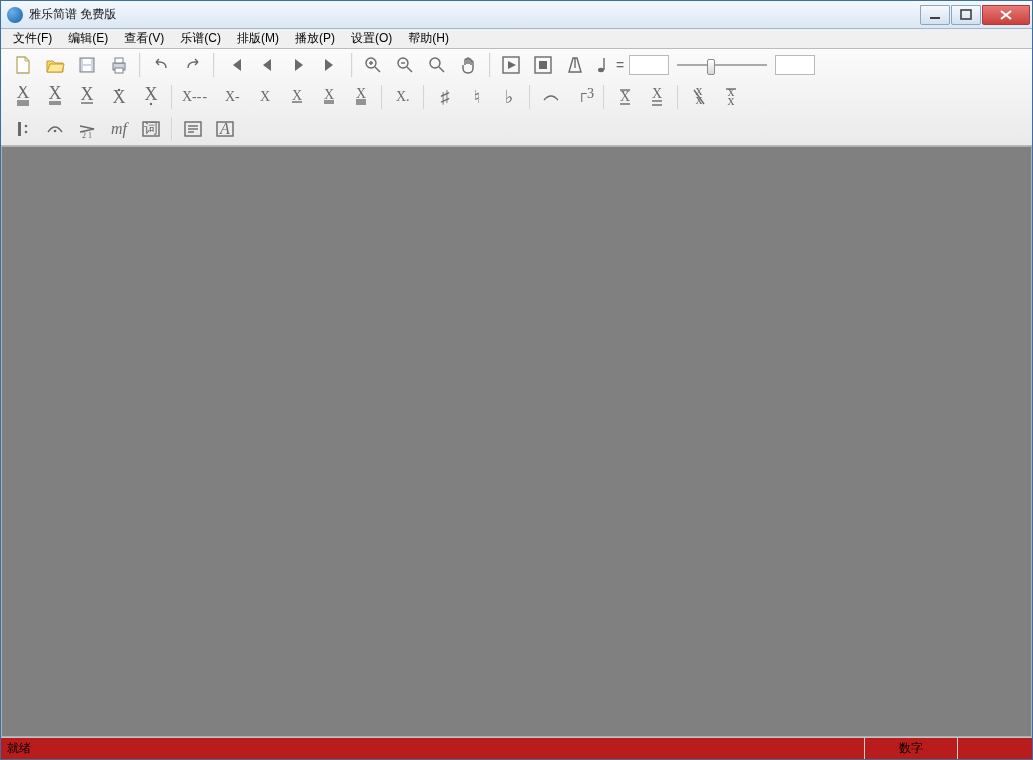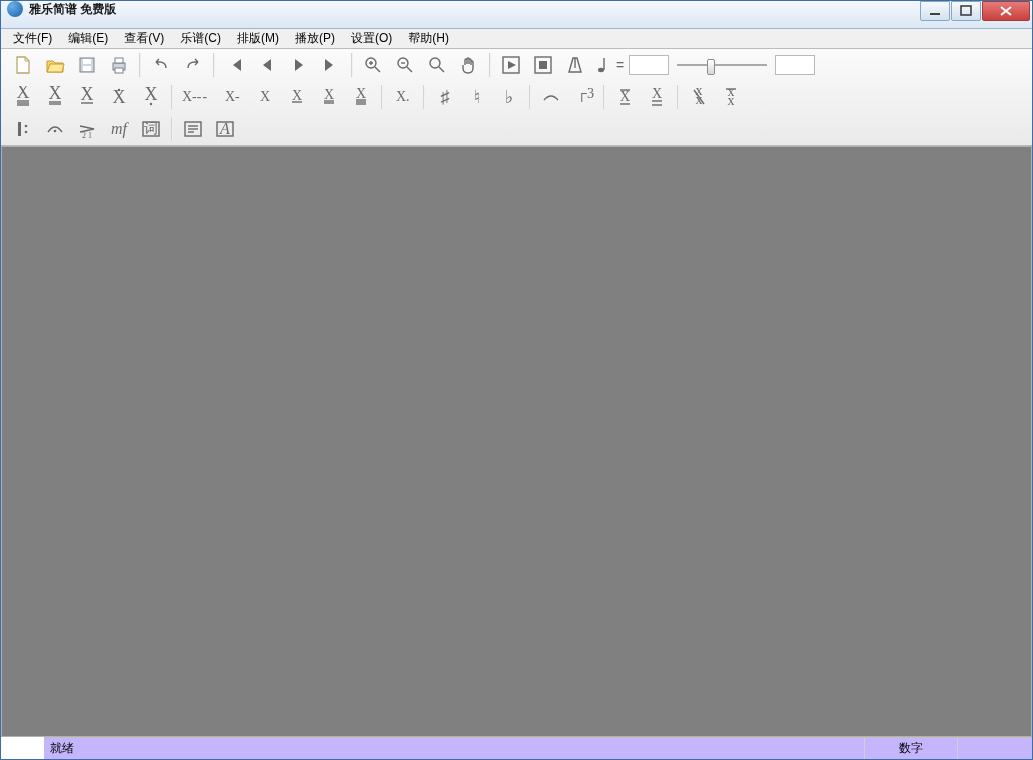--- a/index.html
+++ b/index.html
@@ -1,38 +1,38 @@
 <!DOCTYPE html>
 <html><head>
 <meta charset="utf-8">
 <style>
   * { box-sizing: border-box; margin: 0; padding: 0; }
   html, body { width: 1033px; height: 760px; font-family: "Microsoft YaHei", "SimSun", Tahoma, sans-serif; font-size: 12px; overflow: hidden; }
   .window { width: 1033px; height: 760px; background: #fff; display: flex; flex-direction: column; border: 1px solid #3a6ea5; }
-  .titlebar { height: 28px; background: linear-gradient(to bottom, #f4f8fd, #dbe7f4); display: flex; padding-left: 6px; border-bottom: 1px solid #a0b7d0; font-weight: bold; }
+  .titlebar { height: 28px; background: linear-gradient(to bottom, #f4f8fd, #dbe7f4); display: flex; align-items: center; padding-left: 6px; border-bottom: 1px solid #a0b7d0; }
   .titlebar .appicon { width: 16px; height: 16px; border-radius: 50%; background: radial-gradient(circle at 30% 30%, #6ab0e8, #1560a6); margin-right: 6px; }
   .titlebar .title { color: #1a1a1a; }
   .titlebar .spacer { flex: 1; }
   .winbtns { display: flex; height: 20px; margin-right: 2px; }
   .winbtn { width: 30px; height: 20px; margin-left: 1px; display: flex; align-items: center; justify-content: center; border: 1px solid #8aa6c1; background: linear-gradient(to bottom, #f6f9fc, #d2e1f0); border-radius: 0 0 2px 2px; cursor: default; }
   .winbtn.close { width: 48px; background: linear-gradient(to bottom, #e87a78, #c8403c); border-color: #a73d3a; }
   .winbtn svg { display: block; }
   .menubar { height: 20px; background: #f0f0f0; display: flex; align-items: center; padding: 4px 4px; border-bottom: 1px solid #bcbcbc; }
   .menuitem { padding: 2px 8px; color: #000; cursor: default; }
   .toolbars { background: linear-gradient(to bottom, #fbfbfb, #eaeaea); border-bottom: 1px solid #b9b9b9; }
   .toolrow { display: flex; align-items: center; height: 32px; padding: 2px 6px; gap: 0; }
   .tbtn { width: 30px; height: 28px; display: flex; align-items: center; justify-content: center; border: 1px solid transparent; margin: 0 1px; cursor: default; }
   .tsep { width: 2px; height: 24px; background: linear-gradient(to right, #c6c6c6, #fff); margin: 0 4px; }
   .tempo-eq { color: #666; font-size: 14px; margin: 0 3px; }
   .tempo-field { width: 40px; height: 20px; border: 1px solid #b9b9b9; background: #fff; margin: 0 2px; }
   .slider-wrap { width: 90px; height: 20px; position: relative; margin: 0 6px; }
   .slider-track { position: absolute; left: 0; right: 0; top: 9px; height: 2px; background: #aaa; }
   .slider-thumb { position: absolute; top: 4px; left: 30px; width: 8px; height: 16px; background: linear-gradient(to bottom, #fff, #d8d8d8); border: 1px solid #8c8c8c; border-radius: 2px; }
   .content { flex: 1; background: #808080; border: 1px solid #b0b0b0; margin: 0; }
-  .statusbar { height: 22px; background: #c4b5fd; border-top: 1px solid #c0c0c0; display: flex; align-items: center; padding: 0 6px; font-size: 12px; margin-left: 43px; }
+  .statusbar { height: 22px; background: #b91c1c; border-top: 1px solid #c0c0c0; display: flex; align-items: center; padding: 0 6px; font-size: 12px; }
   .statusbar .stspacer { flex: 1; }
   .statusbar .cell { padding: 0 34px; border-left: 1px solid #d0d0d0; height: 100%; display: flex; align-items: center; }
   svg.icon { width: 22px; height: 22px; }
   .ntxt { font-family: "Times New Roman", serif; font-size: 18px; fill: #6a6a6a; font-weight: 500; }
   .ntxt-sm { font-family: "Times New Roman", serif; font-size: 14px; fill: #6a6a6a; }
   .ntxt-it { font-family: "Times New Roman", serif; font-size: 16px; fill: #6a6a6a; font-style: italic; }
   .stroke { stroke: #6a6a6a; fill: none; stroke-width: 1.4; }
   .fillg { fill: #6a6a6a; }
 </style>
 </head>

